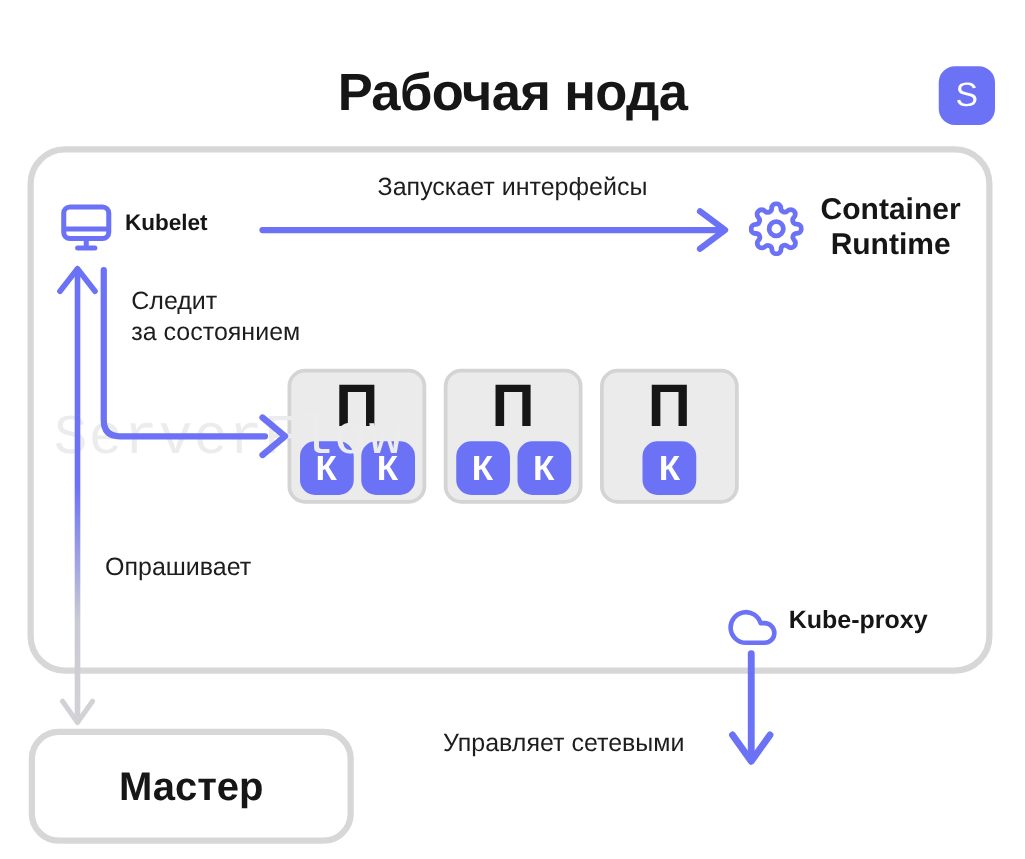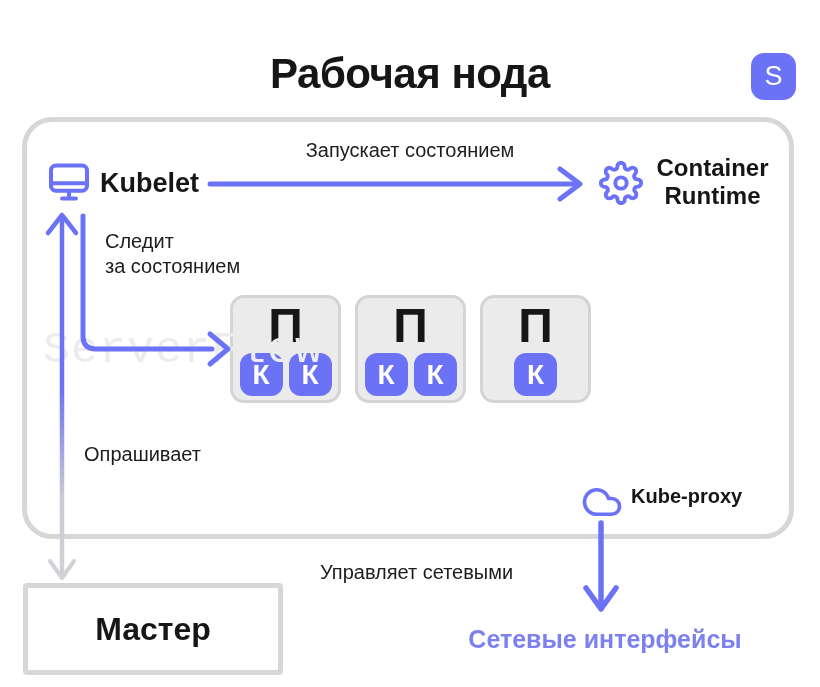--- a/index.html
+++ b/index.html
@@ -25,36 +25,36 @@
     font-size:42px;font-weight:700;letter-spacing:-0.5px;z-index:6;}
   
   .s-badge{left:751px;top:21px;width:45px;height:47px;border-radius:13px;
     background:var(--accent);display:flex;align-items:center;justify-content:center;
     color:#fff;font-size:27px;font-weight:400;z-index:6;}
   
   .node-box{left:22px;top:85px;width:772px;height:422px;background:#fff;
     border:5px solid var(--border-gray);border-radius:30px;z-index:0;}
   
   .master-box{left:23px;top:551px;width:260px;height:92px;background:#fff;
-    border:5px solid var(--border-gray);border-radius:4px;z-index:1;
+    border:5px solid var(--border-gray);border-radius:24px;z-index:1;
     display:flex;align-items:center;justify-content:center;}
   .master-label{font-size:32px;font-weight:700;}
   
   .watermark{left:43px;top:293px;font-family:"Liberation Mono","DejaVu Sans Mono",monospace;
     font-size:45px;color:var(--watermark);letter-spacing:1px;z-index:2;white-space:nowrap;}
   
   .lbl{font-size:20px;line-height:25px;color:#1d1d1d;z-index:6;}
   .launches-label{left:270px;top:106px;width:280px;text-align:center;}
   .watches-label{left:105px;top:197px;}
   .polls-label{left:84px;top:410px;}
-  .netrules-label{left:320px;top:528px;width:262px;text-align:left;}
+  .netrules-label{left:320px;top:551px;width:262px;text-align:center;}
   .netif-label{left:440px;top:593px;width:330px;text-align:center;
     font-size:25px;font-weight:700;color:var(--network);z-index:6;}
   
-  .kubelet-label{left:100px;top:136px;font-size:27px;font-weight:700;z-index:6;}
+  .kubelet-label{left:100px;top:136px;font-size:18px;font-weight:700;z-index:6;}
   .cr-label{left:645px;top:122px;width:135px;text-align:center;
     font-size:24px;font-weight:700;line-height:28px;z-index:6;}
   .kp-label{left:631px;top:453px;font-size:20px;font-weight:700;z-index:6;}
   
   .icon{color:var(--accent);z-index:6;}
   .kubelet-icon{left:46px;top:127px;}
   .gear-icon{left:599px;top:129px;}
   .cloud-icon{left:579px;top:449px;}
   
   .pod{top:263px;width:111px;height:108px;background:var(--pod-fill);
@@ -116,21 +116,21 @@
   </svg>
 
   <svg class="abs icon kubelet-icon" width="46" height="46" viewBox="0 0 24 24" stroke="currentColor" fill="none" stroke-width="2.1" stroke-linecap="round" stroke-linejoin="round">
     <rect x="2.6" y="3.4" width="18.8" height="13.2" rx="2.6"></rect>
     <line x1="3.6" y1="12.6" x2="20.4" y2="12.6"></line>
     <line x1="12" y1="16.8" x2="12" y2="19.2"></line>
     <line x1="8.4" y1="20.6" x2="15.6" y2="20.6"></line>
   </svg>
   <div class="abs kubelet-label">Kubelet</div>
 
-  <div class="abs lbl launches-label">Запускает состоянием</div>
+  <div class="abs lbl launches-label">Запускает интерфейсы</div>
 
   <svg class="abs icon gear-icon" width="44" height="44" viewBox="0 0 24 24" stroke="currentColor" fill="none" stroke-width="2.1" stroke-linecap="round" stroke-linejoin="round">
     <circle cx="12" cy="12" r="3.1"></circle>
     <path d="M19.4 15a1.65 1.65 0 0 0 .33 1.82l.06.06a2 2 0 0 1 0 2.83 2 2 0 0 1-2.83 0l-.06-.06a1.65 1.65 0 0 0-1.82-.33 1.65 1.65 0 0 0-1 1.51V21a2 2 0 0 1-2 2 2 2 0 0 1-2-2v-.09A1.65 1.65 0 0 0 9 19.4a1.65 1.65 0 0 0-1.82.33l-.06.06a2 2 0 0 1-2.83 0 2 2 0 0 1 0-2.83l.06-.06a1.65 1.65 0 0 0 .33-1.82 1.65 1.65 0 0 0-1.51-1H3a2 2 0 0 1-2-2 2 2 0 0 1 2-2h.09A1.65 1.65 0 0 0 4.6 9a1.65 1.65 0 0 0-.33-1.82l-.06-.06a2 2 0 0 1 0-2.83 2 2 0 0 1 2.83 0l.06.06a1.65 1.65 0 0 0 1.82.33H9a1.65 1.65 0 0 0 1-1.51V3a2 2 0 0 1 2-2 2 2 0 0 1 2 2v.09a1.65 1.65 0 0 0 1 1.51 1.65 1.65 0 0 0 1.82-.33l.06-.06a2 2 0 0 1 2.83 0 2 2 0 0 1 0 2.83l-.06.06a1.65 1.65 0 0 0-.33 1.82V9a1.65 1.65 0 0 0 1.51 1H21a2 2 0 0 1 2 2 2 2 0 0 1-2 2h-.09a1.65 1.65 0 0 0-1.51 1z"></path>
   </svg>
   <div class="abs lbl watches-label">
     <div>Следит</div>
     <div>за состоянием</div>
   </div>
 
@@ -166,19 +166,18 @@
 
   <svg class="abs icon cloud-icon" width="46" height="42" viewBox="0 0 24 24" stroke="currentColor" fill="none" stroke-width="2.1" stroke-linecap="round" stroke-linejoin="round">
     <path d="M17.5 19H9a7 7 0 1 1 6.71-9h1.79a4.5 4.5 0 1 1 0 9Z"></path>
   </svg>
   <div class="abs kp-label">Kube-proxy</div>
 
   <div class="abs lbl netrules-label">
     <div>Управляет сетевыми</div>
   </div>
 
-  <div class="abs netif-label">Сетевые интерфейсы</div>
 
   <div class="abs master-box">
     <div class="master-label">Мастер</div>
   </div>
 
 </div>
 
 </body></html>

